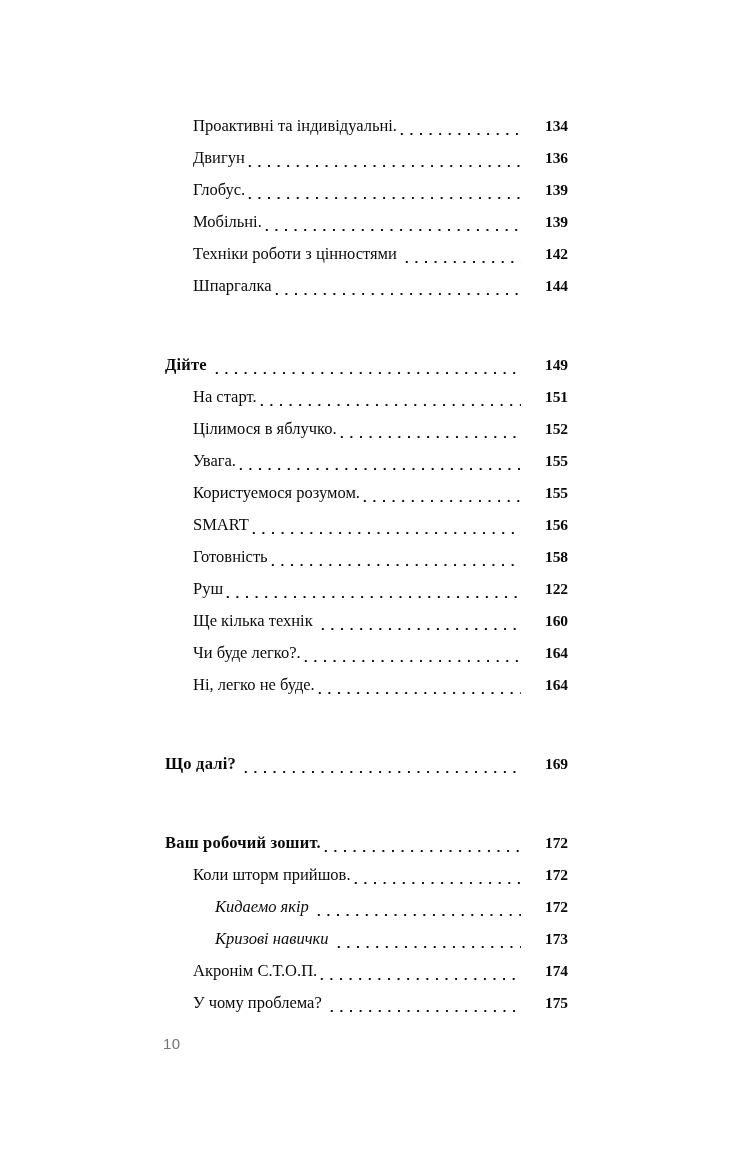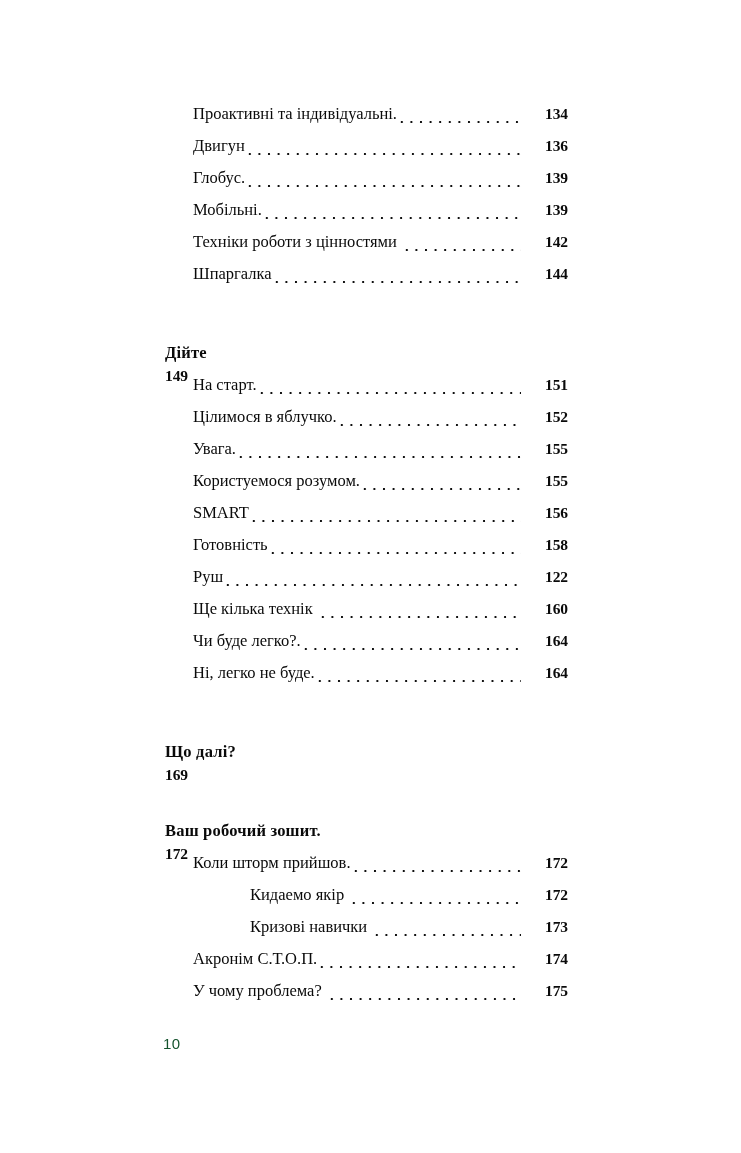--- a/index.html
+++ b/index.html
@@ -12,50 +12,50 @@
     height: 1153px;
     position: relative;
     font-family: "Liberation Serif", "DejaVu Serif", serif;
     color: #000000;
     -webkit-font-smoothing: antialiased;
   }
 
   #toc {
     position: absolute;
     left: 0;
-    top: 104px;
+    top: 116px;
     width: 601px;
   }
 
   .toc-row {
     display: flex;
     align-items: baseline;
     height: 32px;
     font-size: 16.5px;
     color: #0a0a0a;
   }
 
   
   .toc-row.level-1 { padding-left: 165px; }
   .toc-row.level-2 { padding-left: 193px; }
   .toc-row.level-3 { padding-left: 215px; }
 
   
-  .toc-row.gap-before { margin-top: 47px; flex-direction: column; }
+  .toc-row.gap-before { margin-top: 47px; }
 
   .toc-title {
     white-space: nowrap;
     flex: 0 0 auto;
   }
   .level-1 .toc-title {
     font-weight: bold;
     letter-spacing: 0.2px;
   }
   .level-3 .toc-title {
-    margin-left: 35px;
+    font-style: italic;
   }
 
   
   .toc-gapspace {
     flex: 0 0 auto;
     width: 5px;
   }
 
   .toc-leader {
     flex: 1 1 auto;
@@ -94,21 +94,21 @@
     font-size: 15.5px;
     letter-spacing: -0.1px;
   }
 
   .folio {
     position: absolute;
     left: 163px;
     top: 1035px;
     font-family: "Liberation Sans", "DejaVu Sans", sans-serif;
     font-size: 15px;
-    color: #14532d;
+    color: #737373;
     letter-spacing: 0.4px;
   }
 </style>
 </head>
 <body>
 
 <div id="toc">
     <div class="toc-row level-2">
       <span class="toc-title">Проактивні та індивідуальні.</span>
       <span class="toc-leader"></span>

